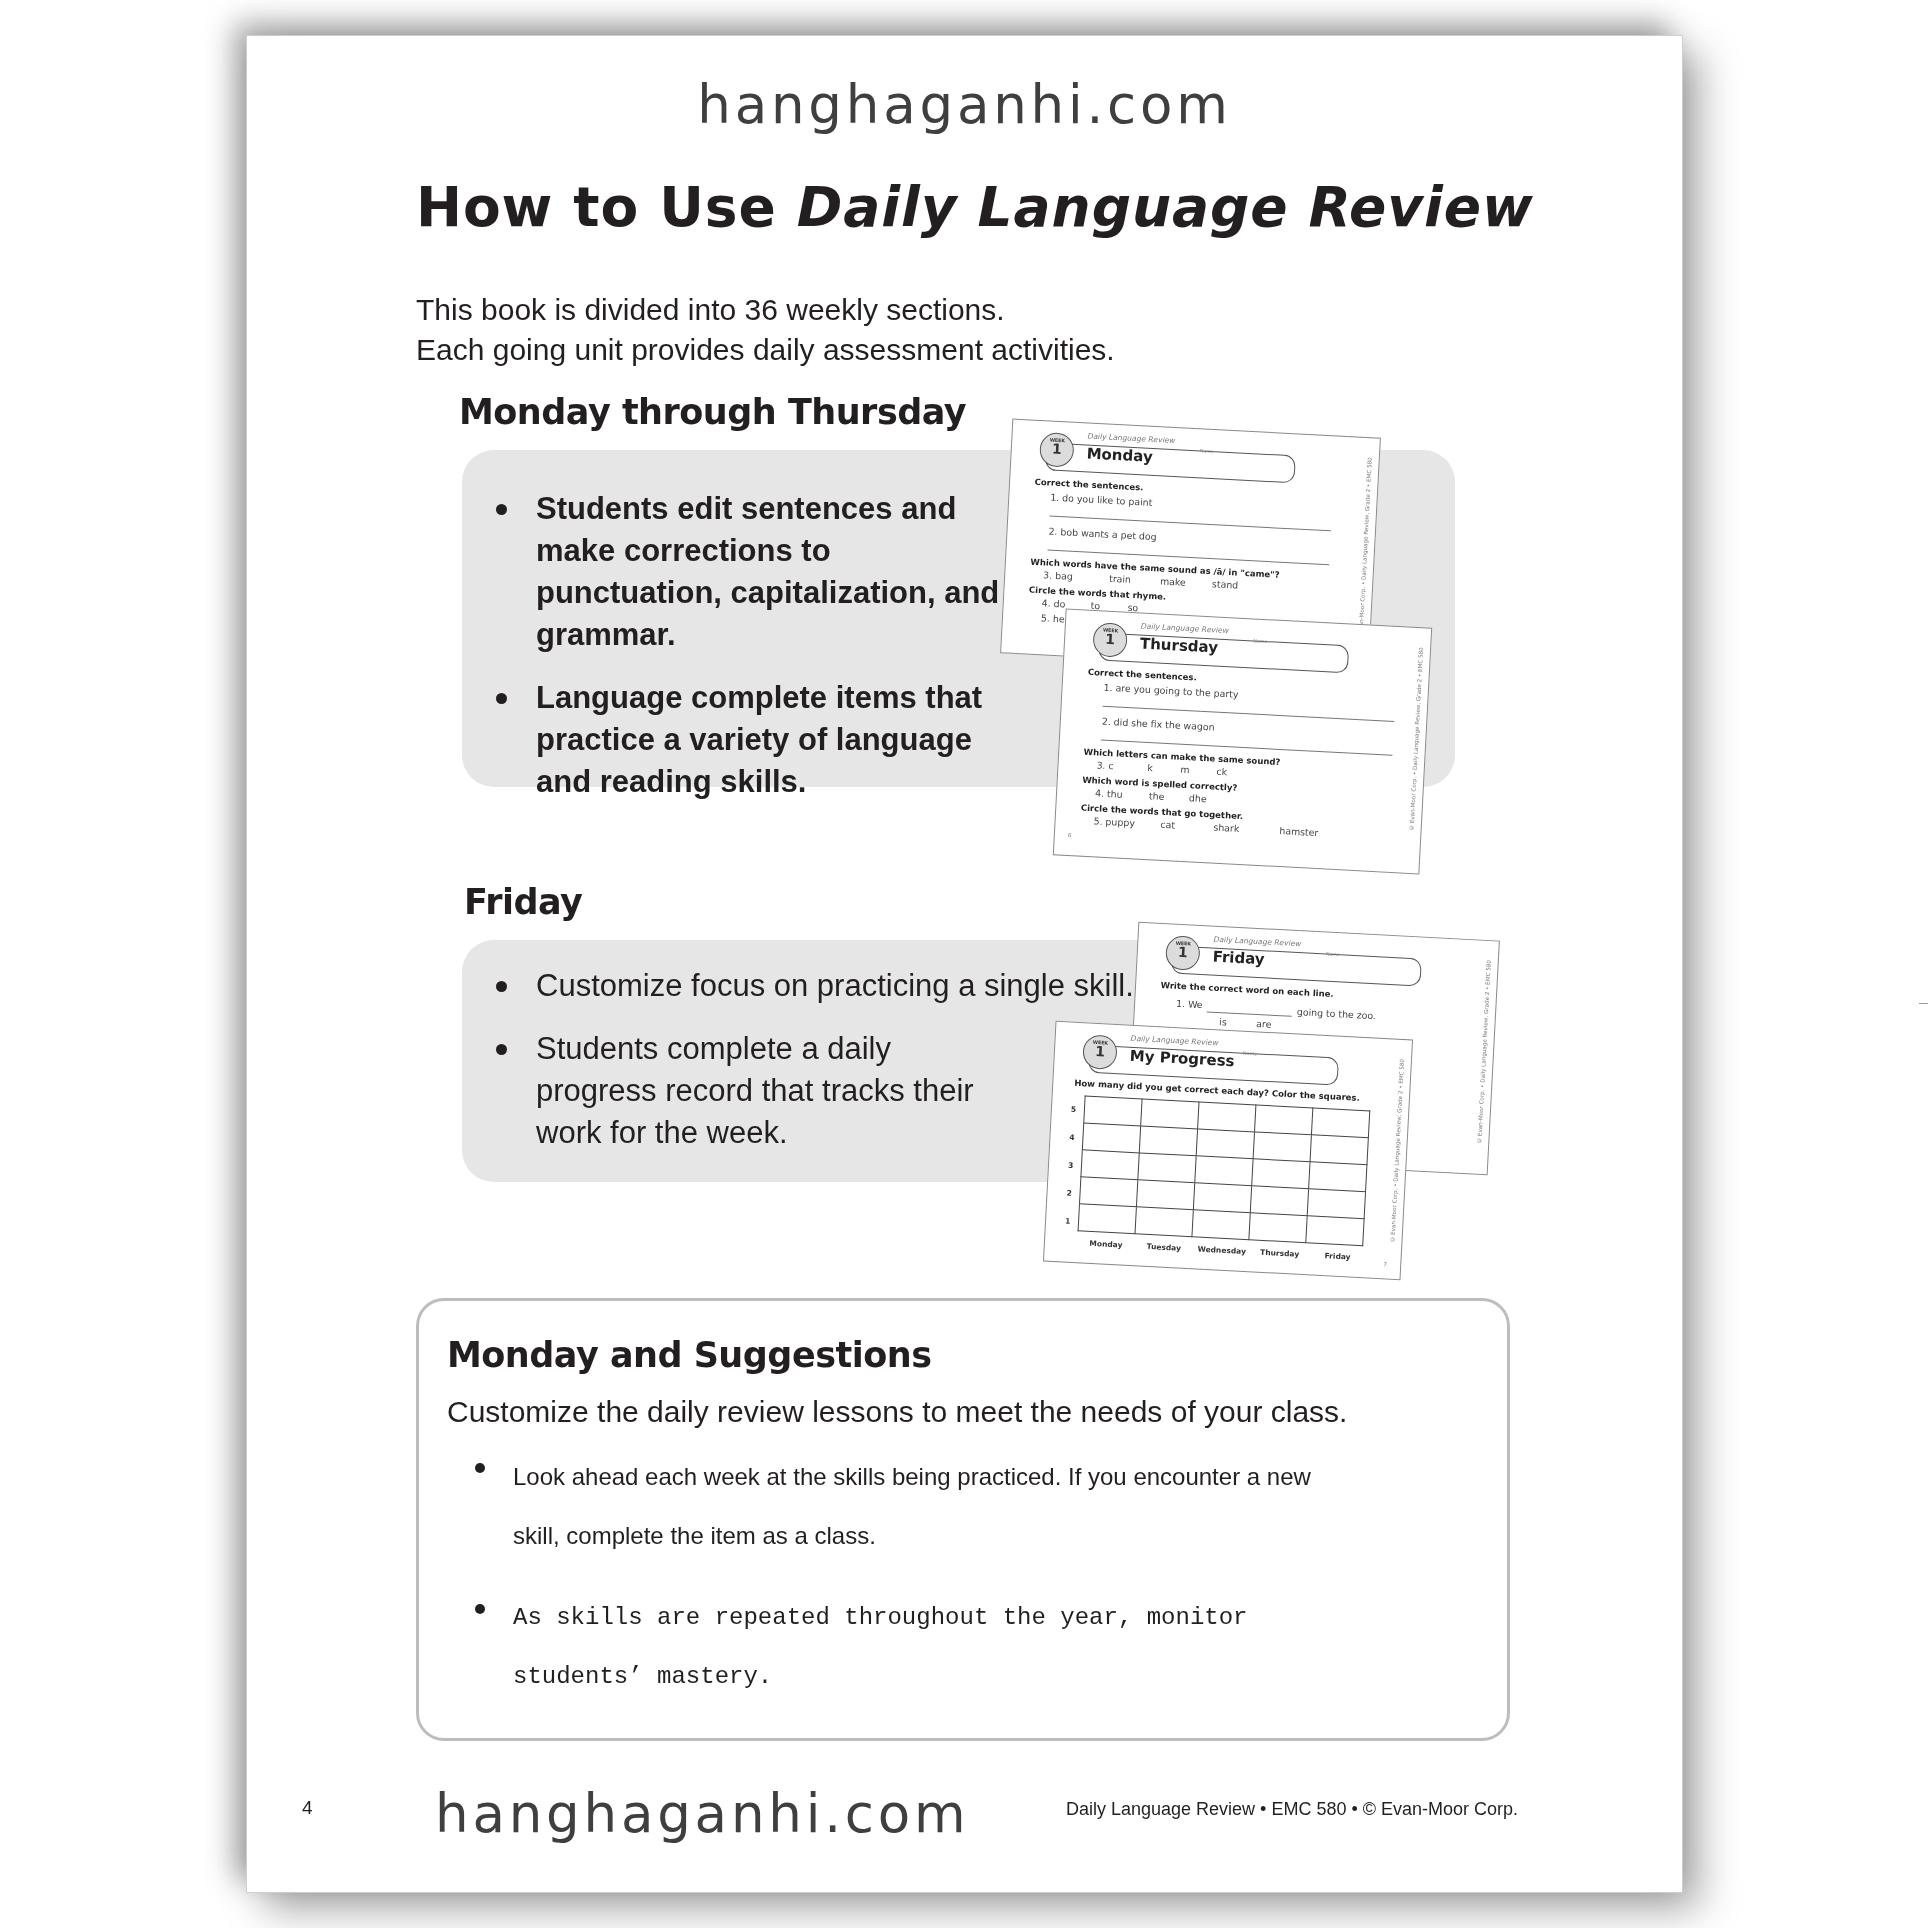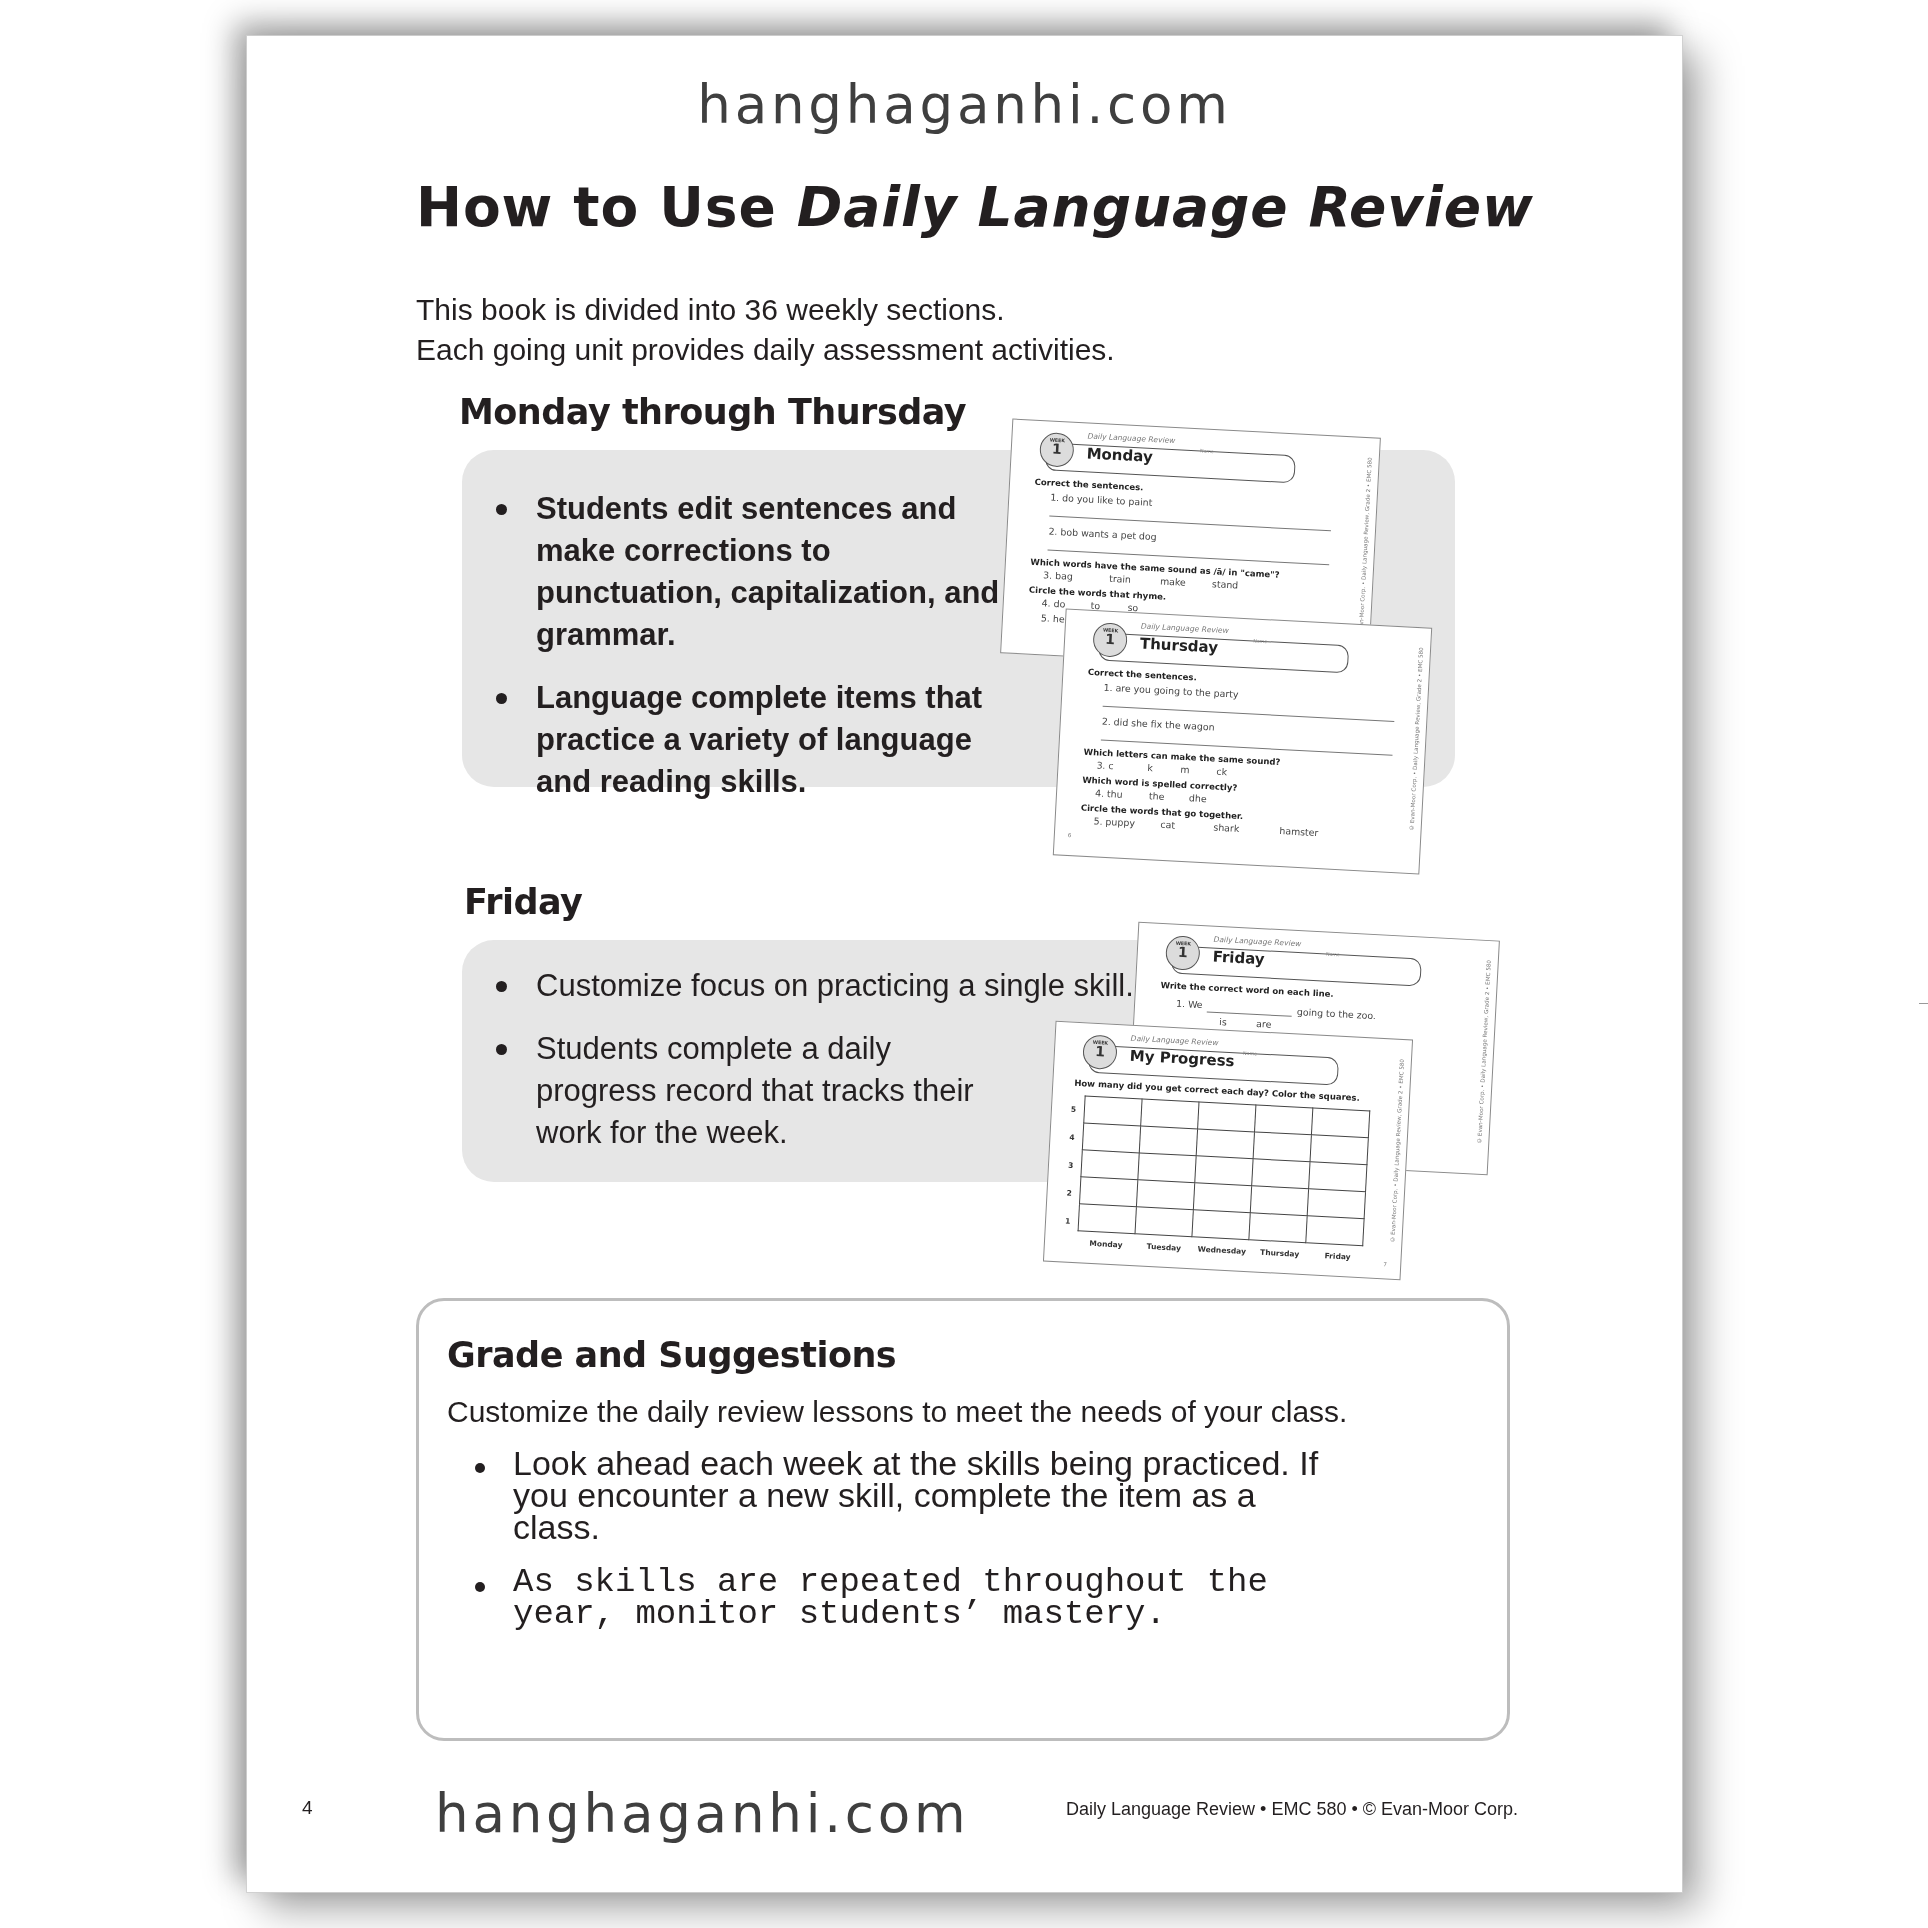--- a/index.html
+++ b/index.html
@@ -39,21 +39,21 @@
   .bullets li::before {
     content:""; position:absolute; left:0; top:16px; width:11.3px; height:11.3px; border-radius:50%; background:#231f20;
   }
   .hints {
     left:169px; top:1262px; width:1094px; height:443px;
     border:3.8px solid #bdbdbd; border-radius:28px; box-sizing:border-box; background:#fff;
   }
   .hints-title { position:absolute; left:28px; top:34px; font-size:35px; font-weight:bold; font-family:"DejaVu Sans", sans-serif; letter-spacing:-0.5px; }
   .hints-intro { position:absolute; left:28px; top:94px; font-size:30px; color:#231f20; white-space:nowrap; }
   .hints .bullets { position:absolute; left:56px; top:146px; width:942px; }
-  .hints .bullets li { font-size:34px; line-height:32px; margin-bottom:22.6px; padding-left:38px; }
+  .hints .bullets li { font-size:24px; line-height:59px; margin-bottom:22.6px; padding-left:38px; }
   .hints .bullets li::before { top:16px; width:10.4px; height:10.4px; }
 
   
   .thumb {
     position:absolute; background:#fff; border:1.9px solid #8a8a8a;
     box-sizing:border-box; overflow:hidden; transform-origin:center;
     font-family:"DejaVu Sans", sans-serif; color:#333;
   }
   .thumb .hdr { position:absolute; left:34px; top:21px; width:250px; height:28px; border:1.9px solid #555; border-radius:11.3px; box-sizing:border-box; }
   .thumb .brand { position:absolute; left:75px; top:7.5px; font-size:7.5px; color:#777; font-style:italic; }
@@ -249,21 +249,21 @@
       <span>Monday</span>
       <span>Tuesday</span>
       <span>Wednesday</span>
       <span>Thursday</span>
       <span>Friday</span>
     </div>
     <div class="pg" style="left:339px; top:222px;">7</div>
   </div>
 
   <div class="abs hints">
-    <div class="hints-title">Grade and Suggestions</div>
+    <div class="hints-title">Monday and Suggestions</div>
     <div class="hints-intro">Customize the daily review lessons to meet the needs of your class.</div>
     <ul class="bullets">
       <li style="width:829px;">Look ahead each week at the skills being practiced. If you encounter a new skill, complete the item as a class.</li>
       <li style="width:829px;font-family:Liberation Mono, monospace;">As skills are repeated throughout the year, monitor students’ mastery.</li>
     </ul>
   </div>
 
   <div class="abs footer-num">4</div>
   <div class="abs watermark wm-bottom">hanghaganhi.com</div>
   <div class="abs footer-credit">Daily Language Review • EMC 580 • © Evan-Moor Corp.</div>

